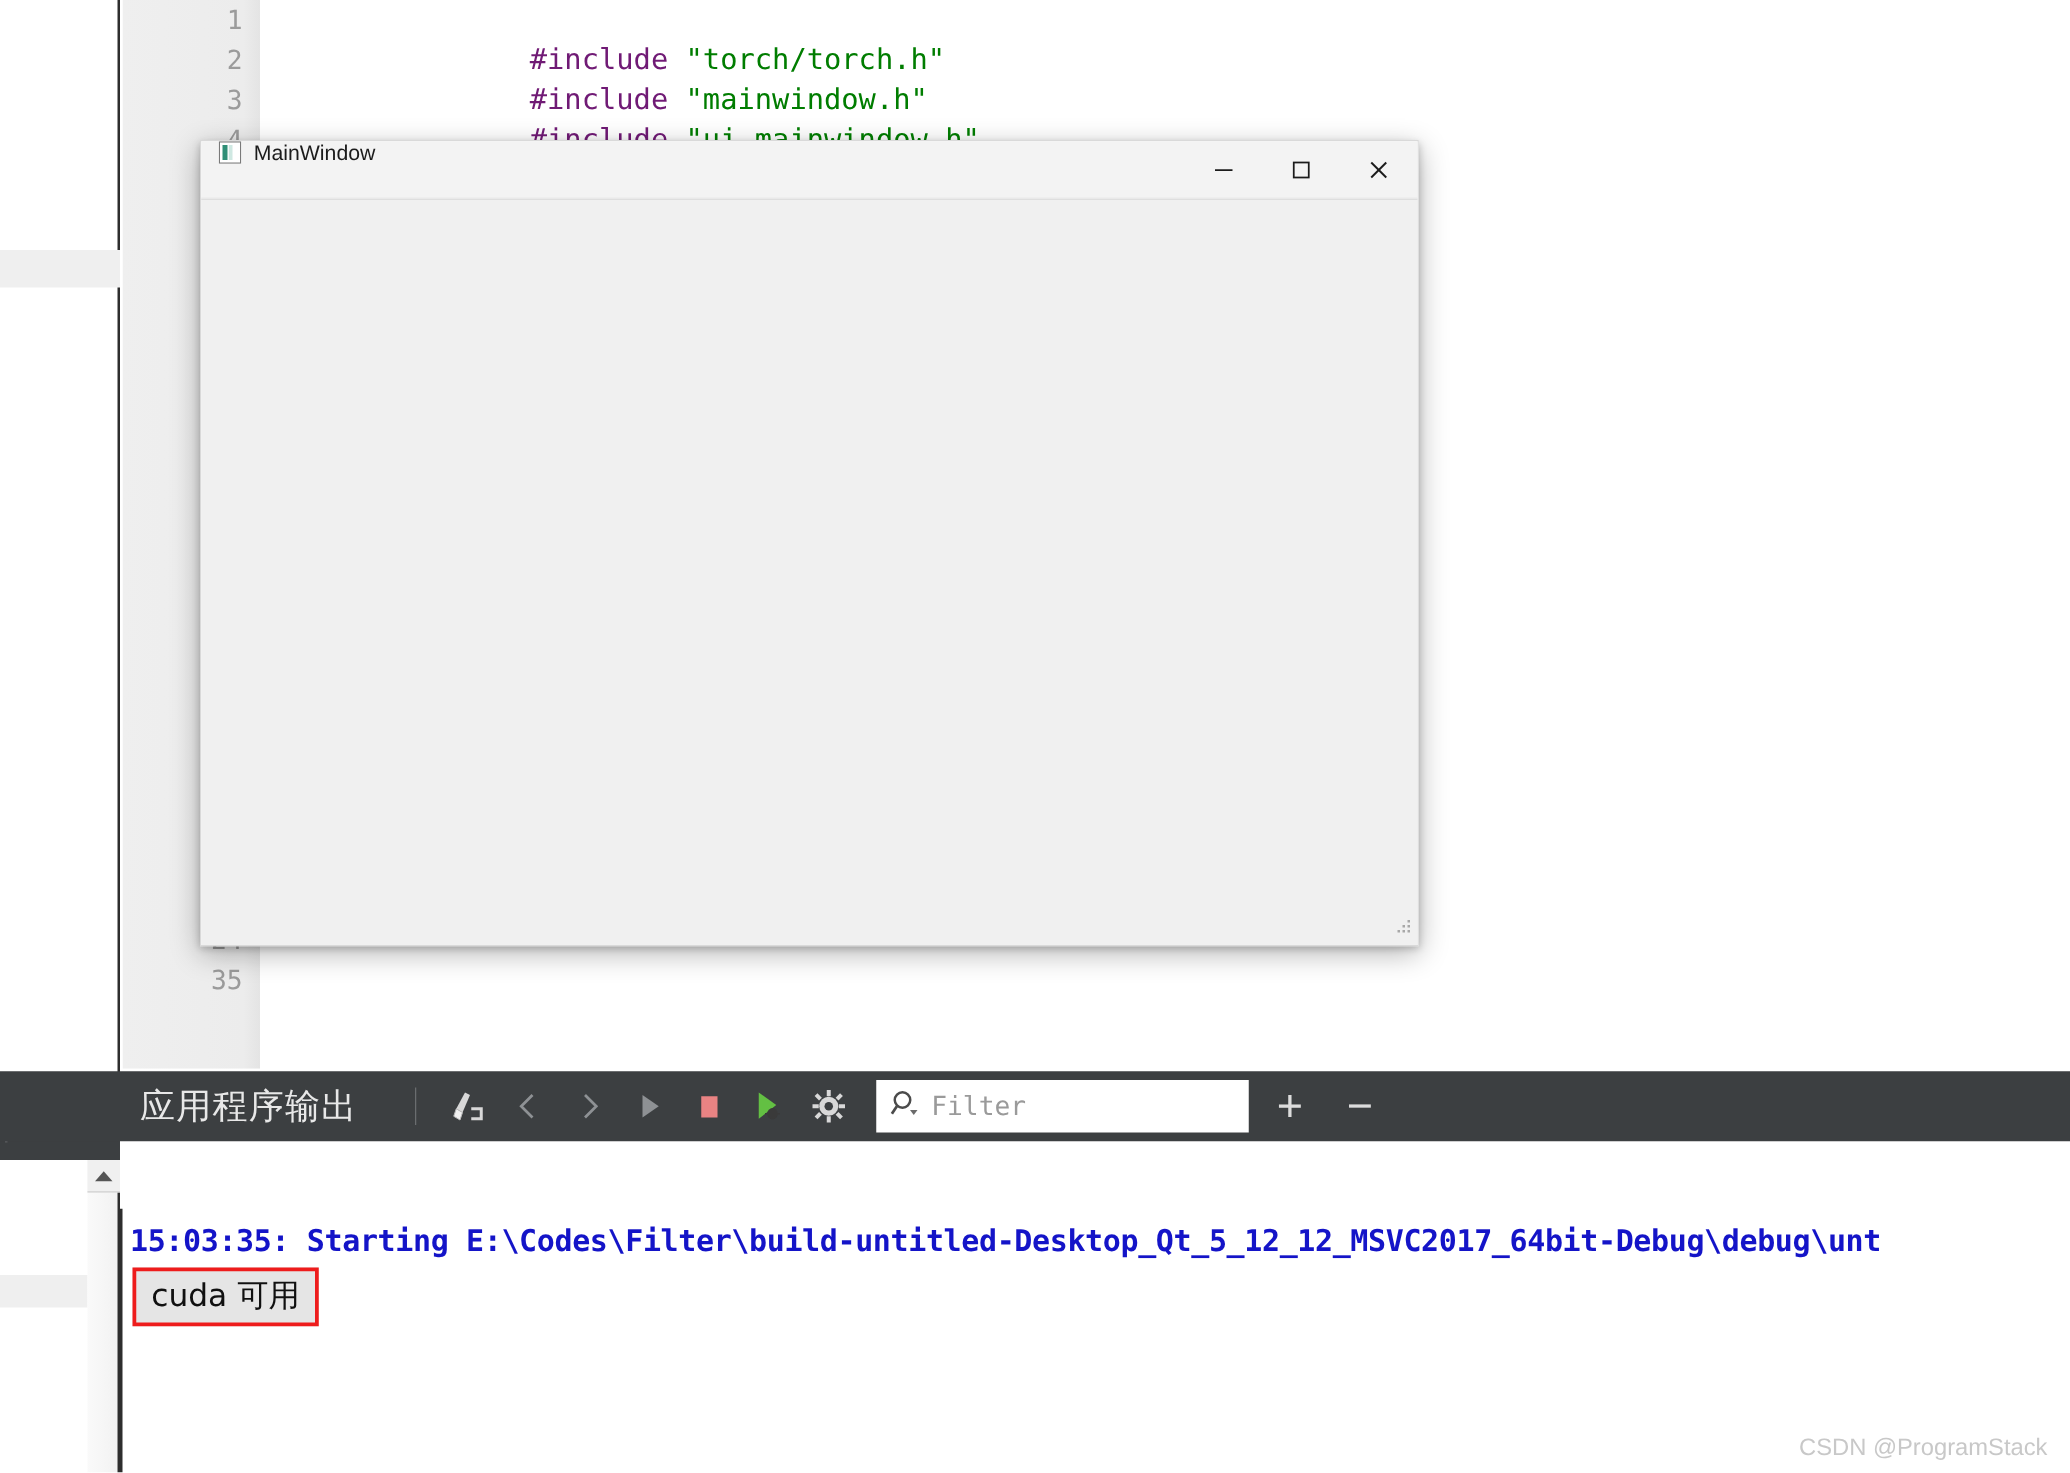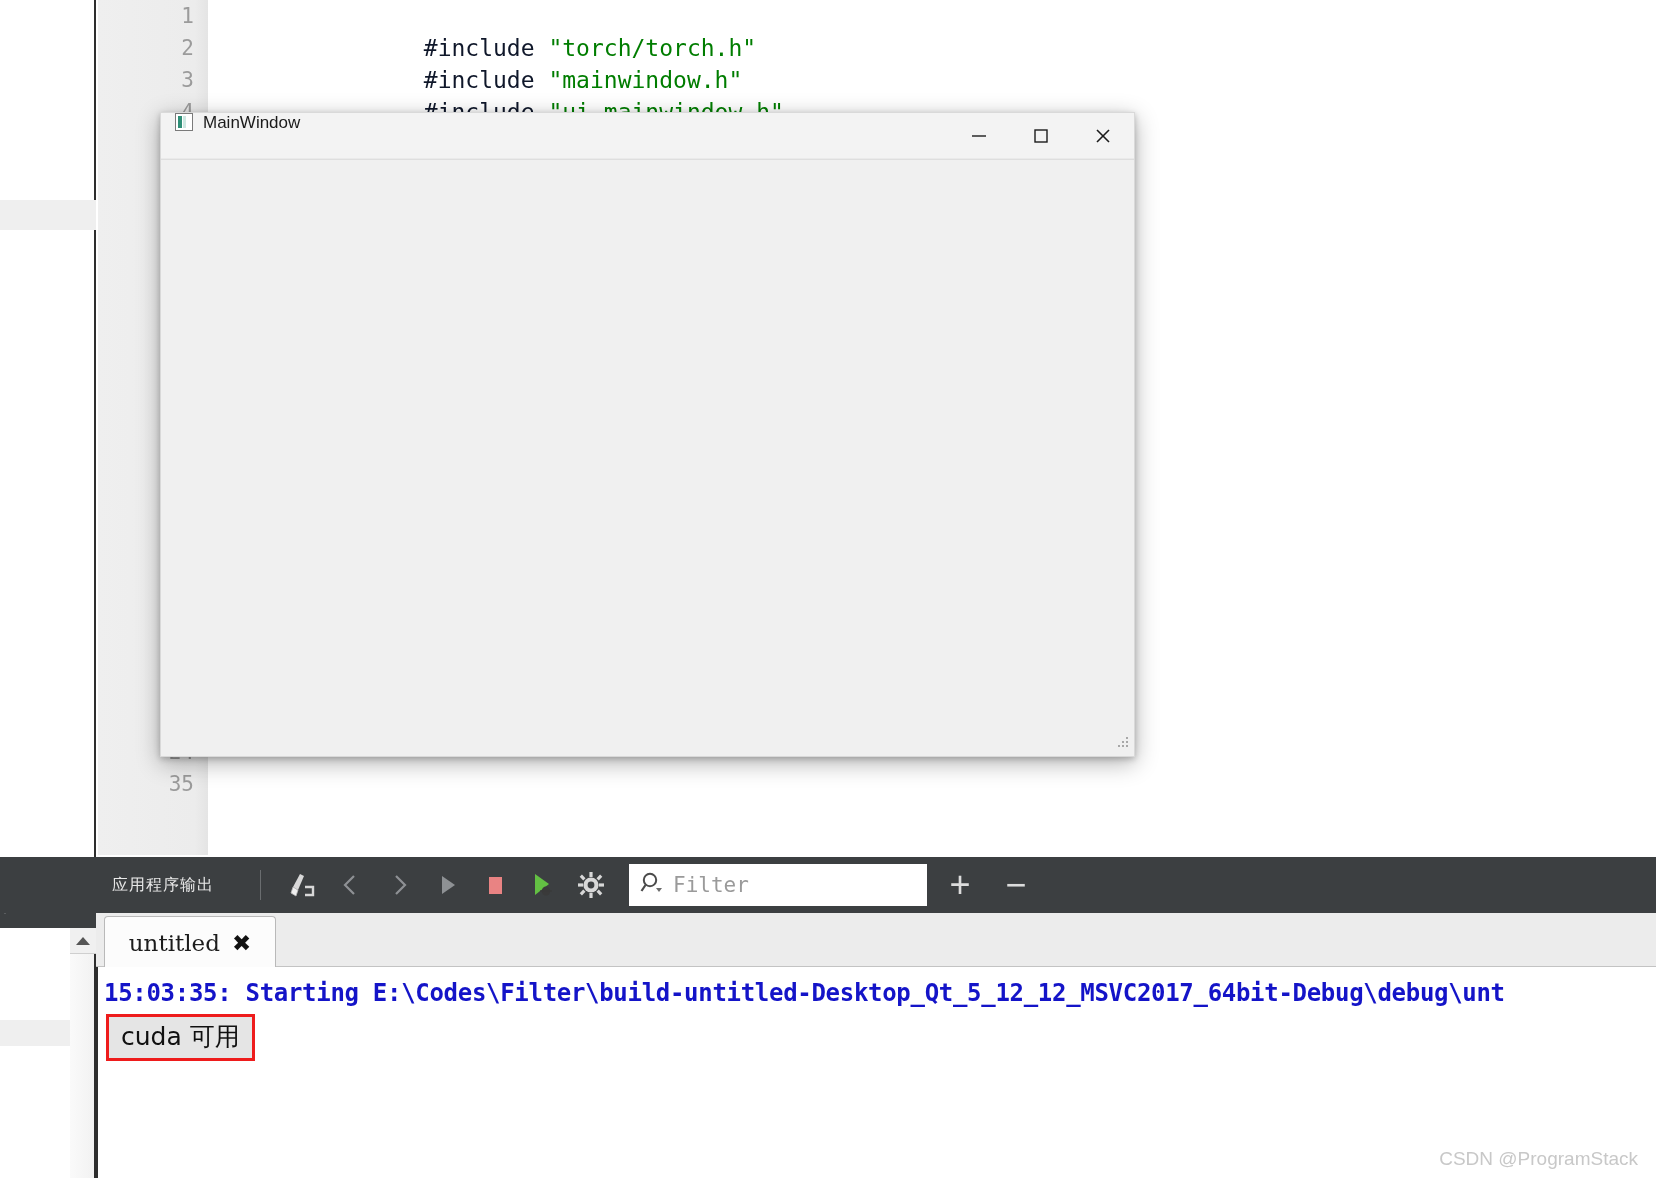--- a/index.html
+++ b/index.html
@@ -60,21 +60,21 @@
     position: absolute; right: 14px; width: 90px; text-align: right;
     font-family: "DejaVu Sans Mono", monospace; font-size: 21px; color: #9b9b9b;
     line-height: 32px; height: 32px;
   }
   .gutter .ln.current { color: #555; font-weight: bold; }
   .code-area { position: absolute; left: 110px; top: 0; right: 0; height: 855px; background: #fff; }
   .code-line {
     position: absolute; left: 105px; height: 32px; line-height: 32px; white-space: pre;
     font-family: "DejaVu Sans Mono", monospace; font-size: 23px;
   }
-  .kw-inc { color: #0f172a; }
+  .kw-inc { color: #701a75; }
   .str-inc { color: #007d00; }
 
   
   .mw-shadow {
     position: absolute; left: 160px; top: 112px; width: 975px; height: 645px;
     background: #ffffff;
     box-shadow: 0 6px 22px rgba(0,0,0,0.30), 0 2px 6px rgba(0,0,0,0.22);
     border: 1px solid #d9d9d9;
   }
   .mw-titlebar {
@@ -97,21 +97,21 @@
     background: #f0f0f0; border-top: 1px solid #dedede;
   }
   .mw-grip { position: absolute; right: 4px; bottom: 3px; }
 
   
   .out-toolbar {
     position: absolute; left: 0; top: 857px; width: 1656px; height: 56px;
     background: #3c3f41; display: flex; align-items: center;
   }
   .out-toolbar .title {
-    margin-left: 112px; color: #e8e8e8; font-size: 16px;
+    margin-left: 112px; color: #e8e8e8; font-size: 28px;
     font-family: "DejaVu Sans", sans-serif; letter-spacing: 1px;
   }
   .tb-sep { width: 1px; height: 30px; background: #6a6d6f; margin-left: 46px; margin-right: 18px; }
   .tb-btn {
     width: 42px; height: 42px; display: flex; align-items: center; justify-content: center;
     margin: 0 3px;
   }
   .filter-box {
     width: 298px; height: 42px; background: #ffffff; margin-left: 14px;
     display: flex; align-items: center;
@@ -355,26 +355,20 @@
           <polygon points="17,18 23,18 20,22" fill="#6b6b6b"></polygon>
         </svg>
       </span>
       <span class="ph">Filter</span>
     </div>
 
     <div class="tb-pm">+</div>
     <div class="tb-pm">−</div>
   </div>
 
-  <div class="tabstrip">
-    <div class="tab-active">
-      <span class="label">untitled</span>
-      <span class="tab-close">✖</span>
-    </div>
-  </div>
 
   <div class="out-body">
     <div class="out-line l1">15:03:35: Starting E:\Codes\Filter\build-untitled-Desktop_Qt_5_12_12_MSVC2017_64bit-Debug\debug\unt</div>
     <div class="out-cuda">cuda 可用</div>
     <div class="watermark">CSDN @ProgramStack</div>
   </div>
 
 </div>
 
 </body></html>

